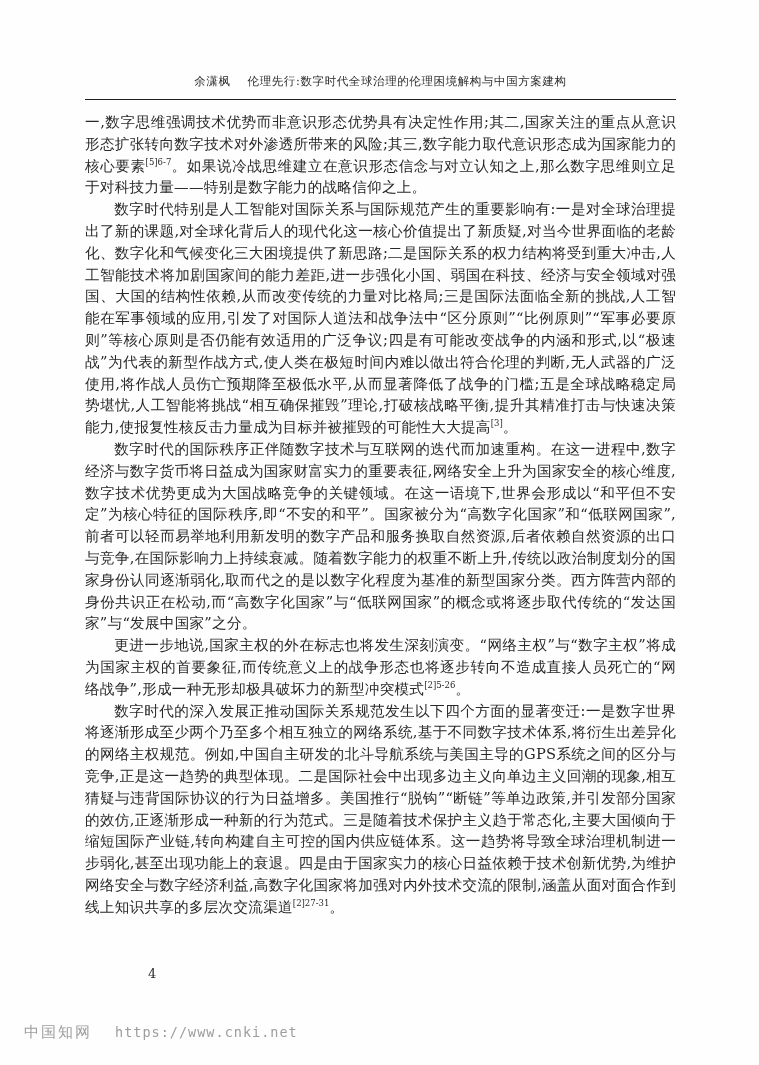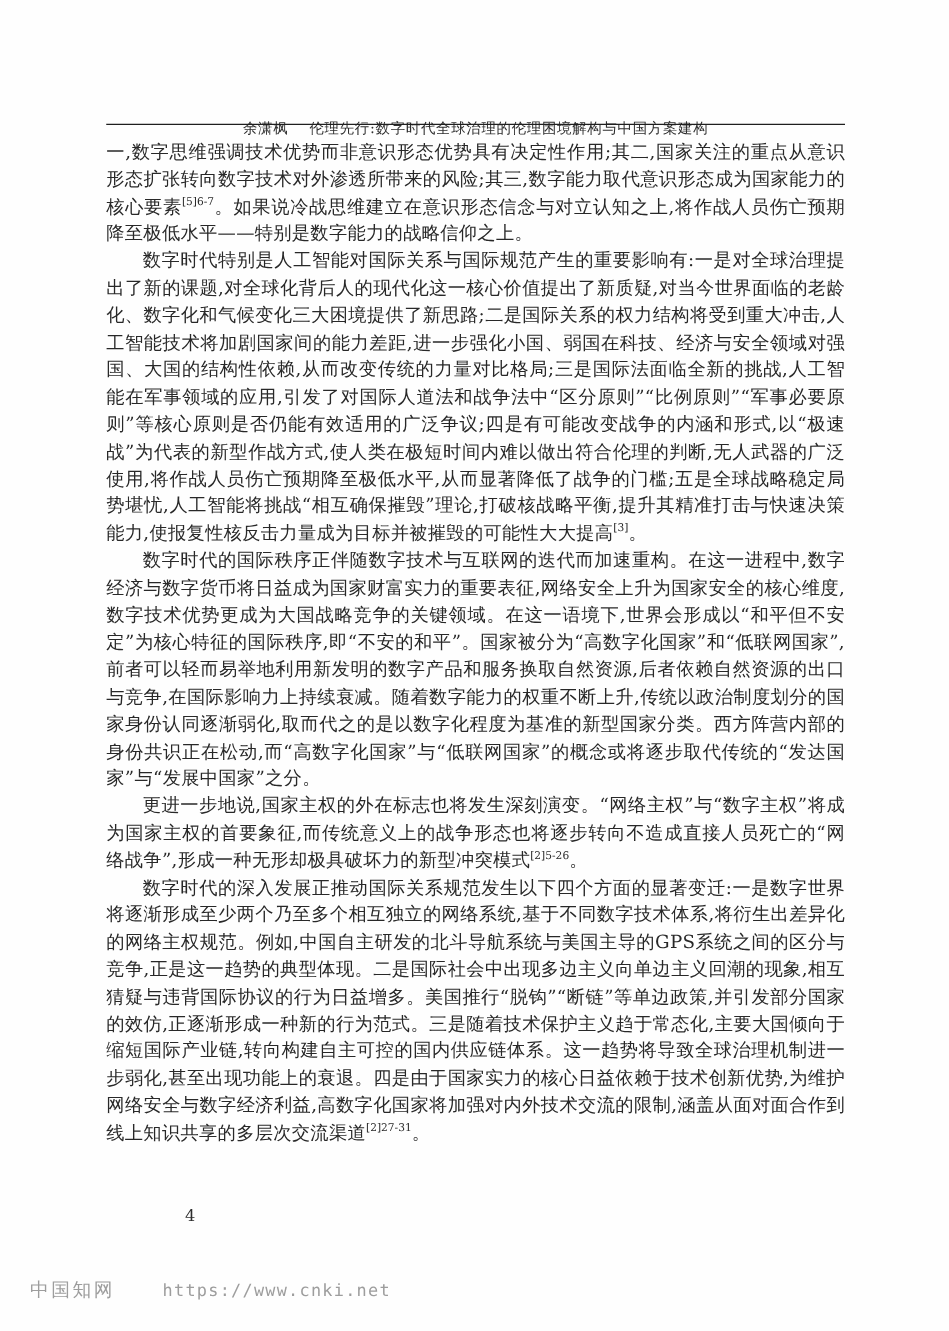--- a/index.html
+++ b/index.html
@@ -5,21 +5,21 @@
   html, body { margin: 0; padding: 0; }
   body {
     width: 759px; height: 1065px;
     background: #ffffff;
     position: relative;
     font-family: "DejaVu Serif", "Liberation Serif", serif;
     overflow: hidden;
   }
   .sheet { position: absolute; inset: 0; background: #fefefe; }
   .running-header {
-    position: absolute; top: 95px; left: 85px; width: 591px;
+    position: absolute; top: 74px; left: 85px; width: 591px;
     text-align: center; font-size: 11.5px; color: #2e2e2e;
     letter-spacing: 0.6px; white-space: nowrap;
   }
   .running-header .title-part { margin-left: 1.1em; }
   .header-rule {
     position: absolute; top: 99px; left: 85px; width: 591px;
     border-top: 1.4px solid #1f1f1f; height: 0;
   }
   .article-body {
     position: absolute; top: 111px; left: 85px; width: 591px;
@@ -36,37 +36,37 @@
     position: absolute; top: 966px; left: 148px;
     font-size: 13px; color: #2e2e2e;
   }
   .watermark {
     position: absolute; top: 1022px; left: 24px;
     color: #9d9d9d; white-space: nowrap;
   }
   .wm-name { font-size: 15px; letter-spacing: 2px; text-align: right; }
   .wm-url {
     font-family: "DejaVu Sans Mono", "Liberation Mono", monospace;
-    font-size: 13.5px; margin-left: 33px; letter-spacing: 1px;
+    font-size: 13.5px; margin-left: 18px; letter-spacing: 1px;
   }
 </style>
 </head>
 <body>
 
 <div class="sheet">
 
   <div class="running-header">
     <span>余潇枫</span>
     <span class="title-part">伦理先行:数字时代全球治理的伦理困境解构与中国方案建构</span>
   </div>
 
   <div class="header-rule"></div>
 
   <div class="article-body" id="article-body">
-      <p class="para"><span>一,数字思维强调技术优势而非意识形态优势具有决定性作用;其二,国家关注的重点从意识形态扩张转向数字技术对外渗透所带来的风险;其三,数字能力取代意识形态成为国家能力的核心要素</span><sup>[5]6-7</sup><span>。如果说冷战思维建立在意识形态信念与对立认知之上,将作战人员伤亡预期降至极低水平——特别是数字能力的战略信仰之上。</span></p>
+      <p class="para"><span>一,数字思维强调技术优势而非意识形态优势具有决定性作用;其二,国家关注的重点从意识形态扩张转向数字技术对外渗透所带来的风险;其三,数字能力取代意识形态成为国家能力的核心要素</span><sup>[5]6-7</sup><span>。如果说冷战思维建立在意识形态信念与对立认知之上,那么数字思维则立足于对科技力量——特别是数字能力的战略信仰之上。</span></p>
       <p class="para indent"><span>数字时代特别是人工智能对国际关系与国际规范产生的重要影响有:一是对全球治理提出了新的课题,对全球化背后人的现代化这一核心价值提出了新质疑,对当今世界面临的老龄化、数字化和气候变化三大困境提供了新思路;二是国际关系的权力结构将受到重大冲击,人工智能技术将加剧国家间的能力差距,进一步强化小国、弱国在科技、经济与安全领域对强国、大国的结构性依赖,从而改变传统的力量对比格局;三是国际法面临全新的挑战,人工智能在军事领域的应用,引发了对国际人道法和战争法中“区分原则”“比例原则”“军事必要原则”等核心原则是否仍能有效适用的广泛争议;四是有可能改变战争的内涵和形式,以“极速战”为代表的新型作战方式,使人类在极短时间内难以做出符合伦理的判断,无人武器的广泛使用,将作战人员伤亡预期降至极低水平,从而显著降低了战争的门槛;五是全球战略稳定局势堪忧,人工智能将挑战“相互确保摧毁”理论,打破核战略平衡,提升其精准打击与快速决策能力,使报复性核反击力量成为目标并被摧毁的可能性大大提高</span><sup>[3]</sup><span>。</span></p>
       <p class="para indent"><span>数字时代的国际秩序正伴随数字技术与互联网的迭代而加速重构。在这一进程中,数字经济与数字货币将日益成为国家财富实力的重要表征,网络安全上升为国家安全的核心维度,数字技术优势更成为大国战略竞争的关键领域。在这一语境下,世界会形成以“和平但不安定”为核心特征的国际秩序,即“不安的和平”。国家被分为“高数字化国家”和“低联网国家”,前者可以轻而易举地利用新发明的数字产品和服务换取自然资源,后者依赖自然资源的出口与竞争,在国际影响力上持续衰减。随着数字能力的权重不断上升,传统以政治制度划分的国家身份认同逐渐弱化,取而代之的是以数字化程度为基准的新型国家分类。西方阵营内部的身份共识正在松动,而“高数字化国家”与“低联网国家”的概念或将逐步取代传统的“发达国家”与“发展中国家”之分。</span></p>
       <p class="para indent"><span>更进一步地说,国家主权的外在标志也将发生深刻演变。“网络主权”与“数字主权”将成为国家主权的首要象征,而传统意义上的战争形态也将逐步转向不造成直接人员死亡的“网络战争”,形成一种无形却极具破坏力的新型冲突模式</span><sup>[2]5-26</sup><span>。</span></p>
       <p class="para indent"><span>数字时代的深入发展正推动国际关系规范发生以下四个方面的显著变迁:一是数字世界将逐渐形成至少两个乃至多个相互独立的网络系统,基于不同数字技术体系,将衍生出差异化的网络主权规范。例如,中国自主研发的北斗导航系统与美国主导的GPS系统之间的区分与竞争,正是这一趋势的典型体现。二是国际社会中出现多边主义向单边主义回潮的现象,相互猜疑与违背国际协议的行为日益增多。美国推行“脱钩”“断链”等单边政策,并引发部分国家的效仿,正逐渐形成一种新的行为范式。三是随着技术保护主义趋于常态化,主要大国倾向于缩短国际产业链,转向构建自主可控的国内供应链体系。这一趋势将导致全球治理机制进一步弱化,甚至出现功能上的衰退。四是由于国家实力的核心日益依赖于技术创新优势,为维护网络安全与数字经济利益,高数字化国家将加强对内外技术交流的限制,涵盖从面对面合作到线上知识共享的多层次交流渠道</span><sup>[2]27-31</sup><span>。</span></p>
     </div>
 
   <div class="page-number">4</div>
 
   <div class="watermark">
     <span class="wm-name">中国知网</span>

